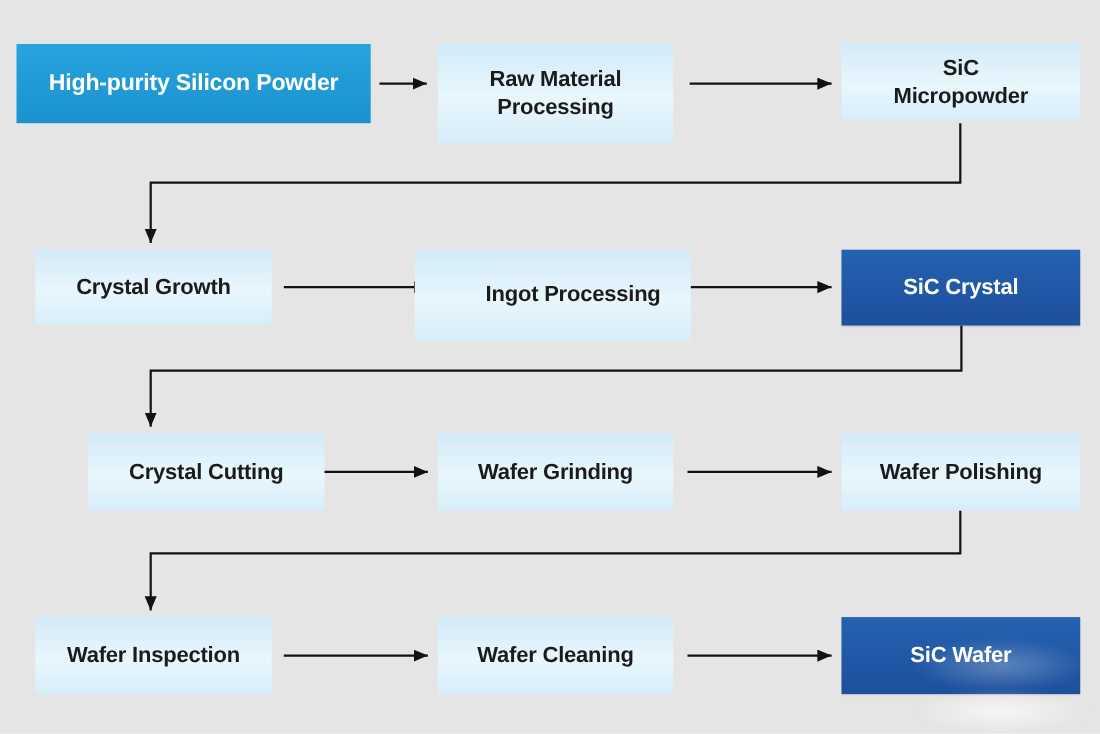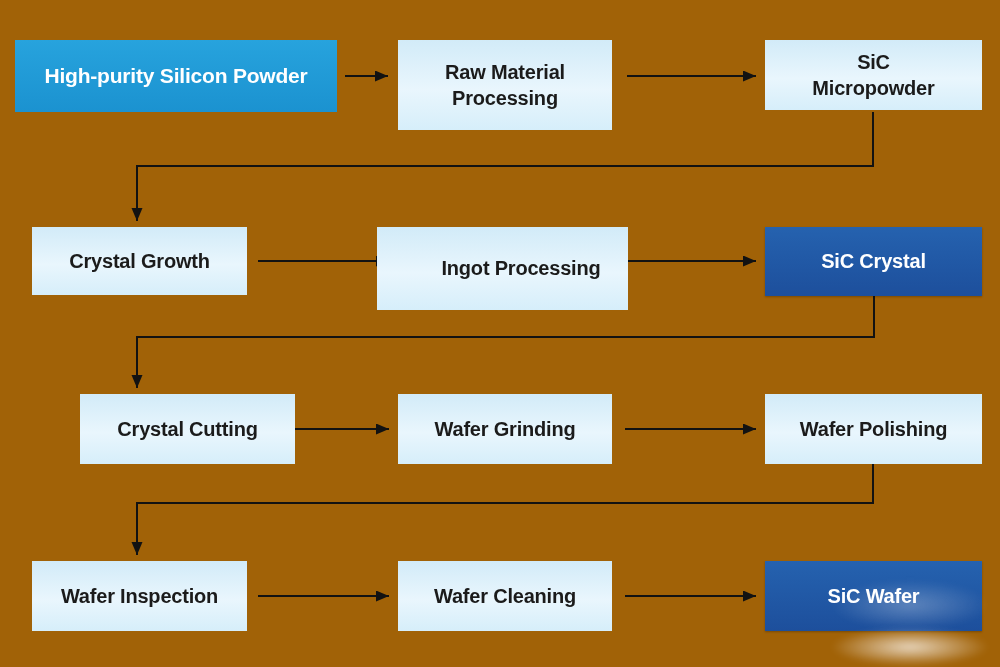--- a/index.html
+++ b/index.html
@@ -1,19 +1,19 @@
 <!DOCTYPE html>
 <html><head>
 <meta charset="utf-8">
 <style>
   html,body{margin:0;padding:0;}
   body{font-family:"Liberation Sans","DejaVu Sans",sans-serif;}
   .canvas{
     position:relative;width:1000px;height:667px;overflow:hidden;
-    background:#a16207;
+    background:#e5e5e5;
   }
   .box{
     position:absolute;display:flex;flex-direction:column;
     align-items:center;justify-content:center;
     text-align:center;font-weight:700;letter-spacing:-0.2px;line-height:1.32;
   }
   .box.light{
     background:linear-gradient(180deg,#d2ebf8 0%,#e9f6fd 55%,#d6eefa 100%);
     color:#1b1b1b;font-size:20px;
   }

